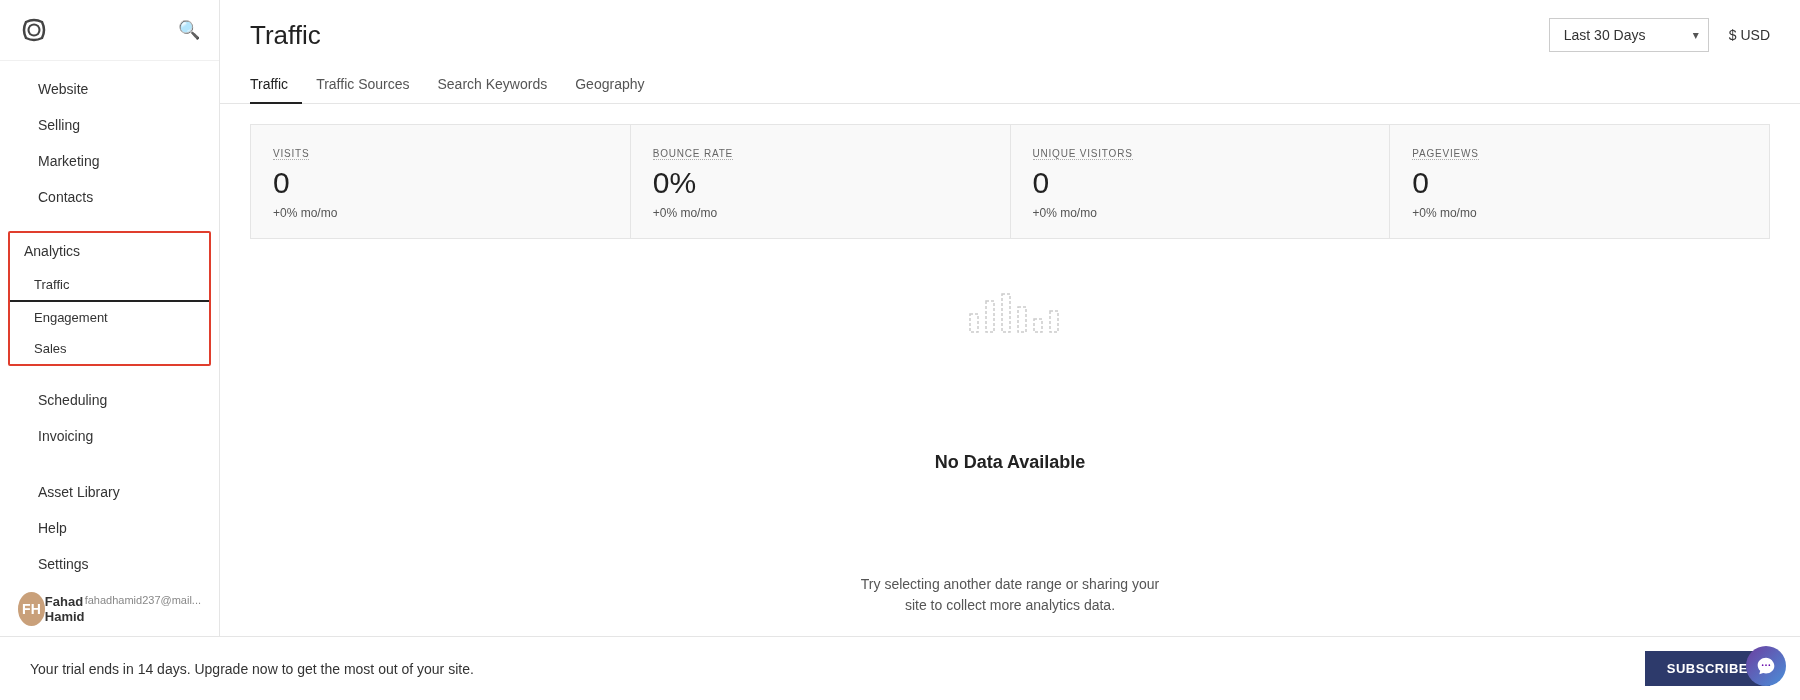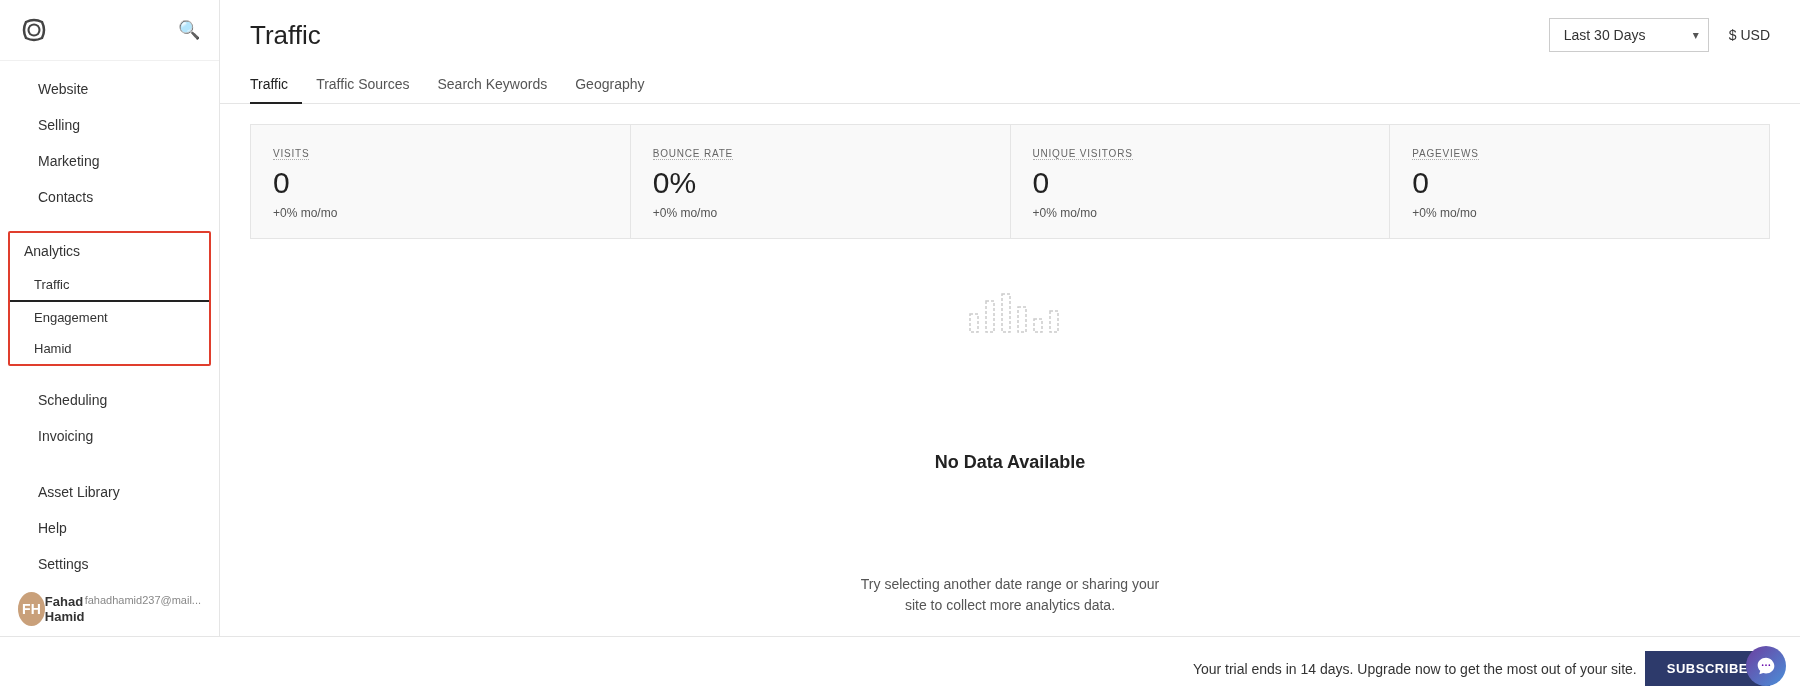--- a/index.html
+++ b/index.html
@@ -222,21 +222,21 @@
       line-height: 1.5;
     }
 
     
     .bottom-bar {
       background: #fff;
       border-top: 1px solid #e5e5e5;
       padding: 14px 30px;
       display: flex;
       align-items: center;
-      justify-content: flex-end;
+      justify-content: space-between;
       gap: 8px;
       font-size: 14px;
       color: #333;
     }
     .subscribe-btn {
       background: #2d3a6b;
       color: #fff;
       border: none;
       padding: 10px 22px;
       font-size: 13px;
@@ -281,21 +281,21 @@
     <nav class="sidebar-nav">
       <a class="nav-item">Website</a>
       <a class="nav-item">Selling</a>
       <a class="nav-item">Marketing</a>
       <a class="nav-item">Contacts</a>
 
       <div class="analytics-section">
         <a class="analytics-label">Analytics</a>
         <a class="analytics-sub-item active">Traffic</a>
         <a class="analytics-sub-item">Engagement</a>
-        <a class="analytics-sub-item">Hamid</a>
+        <a class="analytics-sub-item">Sales</a>
       </div>
 
       <a class="nav-item" style="margin-top:8px">Scheduling</a>
       <a class="nav-item">Invoicing</a>
     </nav>
 
     <div class="sidebar-bottom">
       <a class="nav-item">Asset Library</a>
       <a class="nav-item">Help</a>
       <a class="nav-item">Settings</a>

